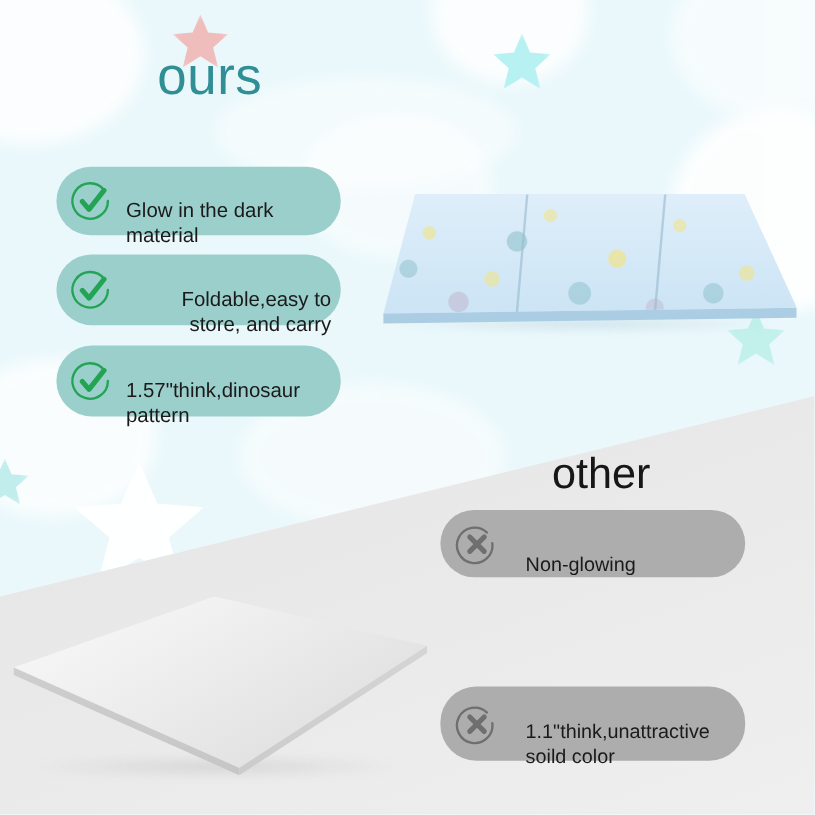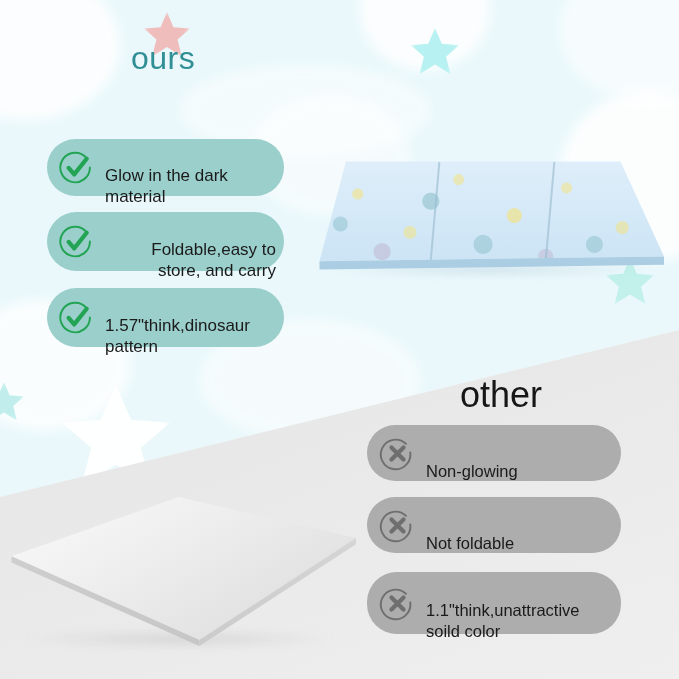--- a/index.html
+++ b/index.html
@@ -48,21 +48,21 @@
     inset: 0;
     background: #f7f7f7;
     clip-path: polygon(0% 73.2%, 100% 48.6%, 100% 50.1%, 0% 74.8%);
   }
 
   
   .title-ours {
     position: absolute;
     left: 131px;
     top: 42px;
-    font-size: 32px;
+    font-size: 44px;
     color: #2f8f94;
     letter-spacing: .5px;
     line-height: 1;
   }
   .title-other {
     position: absolute;
     left: 460px;
     top: 377px;
     font-size: 36px;
     color: #171717;
@@ -81,20 +81,21 @@
     left: 47px;
     width: 237px;
     background: #9bcfcb;
     padding-left: 11px;
   }
   .pill.other {
     left: 367px;
     width: 254px;
     background: #adadad;
     padding-left: 12px;
+    gap: 12px;
   }
   .pill-text {
     font-size: 17px;
     line-height: 21px;
     color: #1a1a1a;
     margin-left: 10px;
     padding-right: 8px;
     margin-top: 36px;
   }
   .pill.other .pill-text { font-size: 16.5px; }
@@ -271,33 +272,24 @@
   <div class="pill other" style="top:425px; height:56px;">
     <div class="badge">
       <svg viewBox="0 0 40 40">
         <path d="M29 9.5 A16 16 0 1 0 33.8 19" fill="none" stroke="#6f6f6f" stroke-width="2.1" stroke-linecap="round"></path>
         <path d="M13.5 13.5 L26.5 26.5 M26.5 13.5 L13.5 26.5" fill="none" stroke="#6f6f6f" stroke-width="4.6" stroke-linecap="round"></path>
       </svg>
     </div>
     <div class="pill-text">Non-glowing</div>
   </div>
 
-  <div class="pill other" style="top:497px; height:56px;">
+
+  <div class="pill other" style="top:572px; height:62px;">
     <div class="badge">
       <svg viewBox="0 0 40 40">
         <path d="M29 9.5 A16 16 0 1 0 33.8 19" fill="none" stroke="#6f6f6f" stroke-width="2.1" stroke-linecap="round"></path>
         <path d="M13.5 13.5 L26.5 26.5 M26.5 13.5 L13.5 26.5" fill="none" stroke="#6f6f6f" stroke-width="4.6" stroke-linecap="round"></path>
       </svg>
     </div>
-    <div class="pill-text">Not foldable</div>
-  </div>
-
-  <div class="pill other" style="top:572px; height:62px;">
-    <div class="badge">
-      <svg viewBox="0 0 40 40">
-        <path d="M29 9.5 A16 16 0 1 0 33.8 19" fill="none" stroke="#6f6f6f" stroke-width="2.1" stroke-linecap="round"></path>
-        <path d="M13.5 13.5 L26.5 26.5 M26.5 13.5 L13.5 26.5" fill="none" stroke="#6f6f6f" stroke-width="4.6" stroke-linecap="round"></path>
-      </svg>
-    </div>
     <div class="pill-text">1.1"think,unattractive soild color</div>
   </div>
 
 </div>
 
 </body></html>

